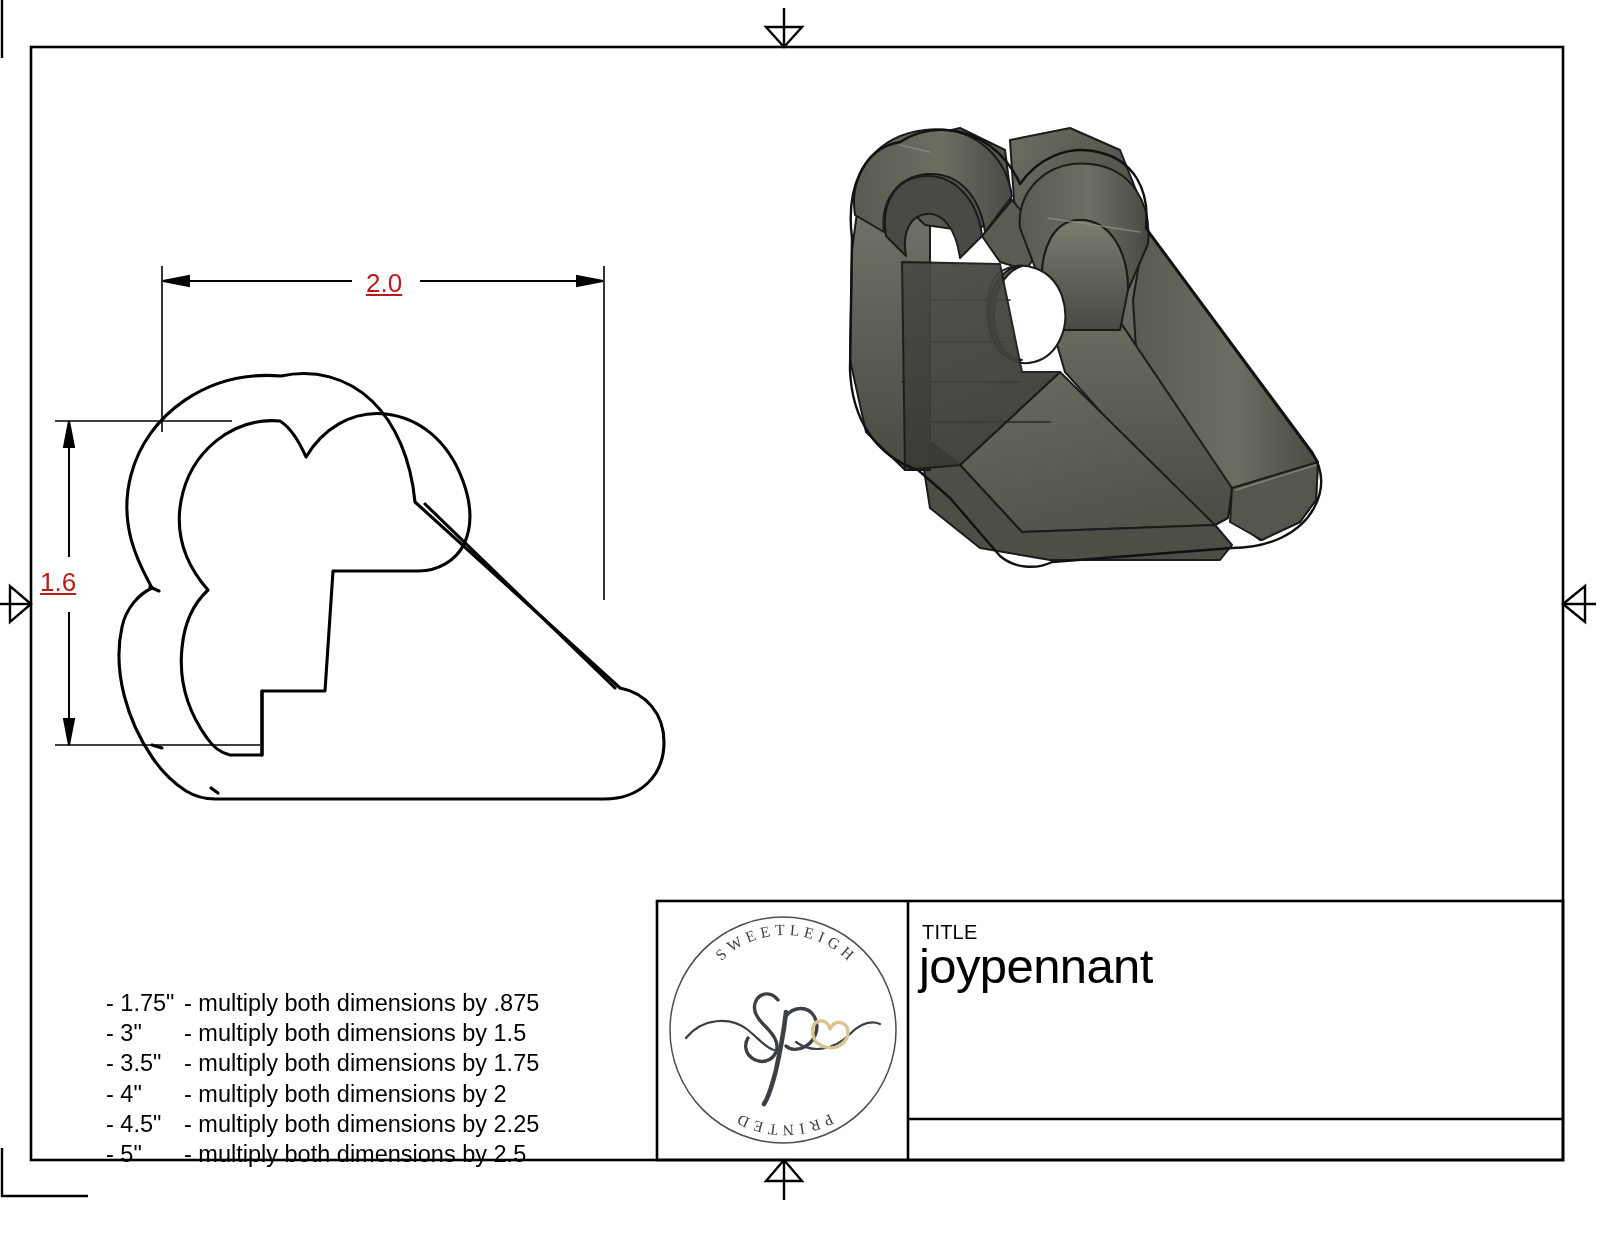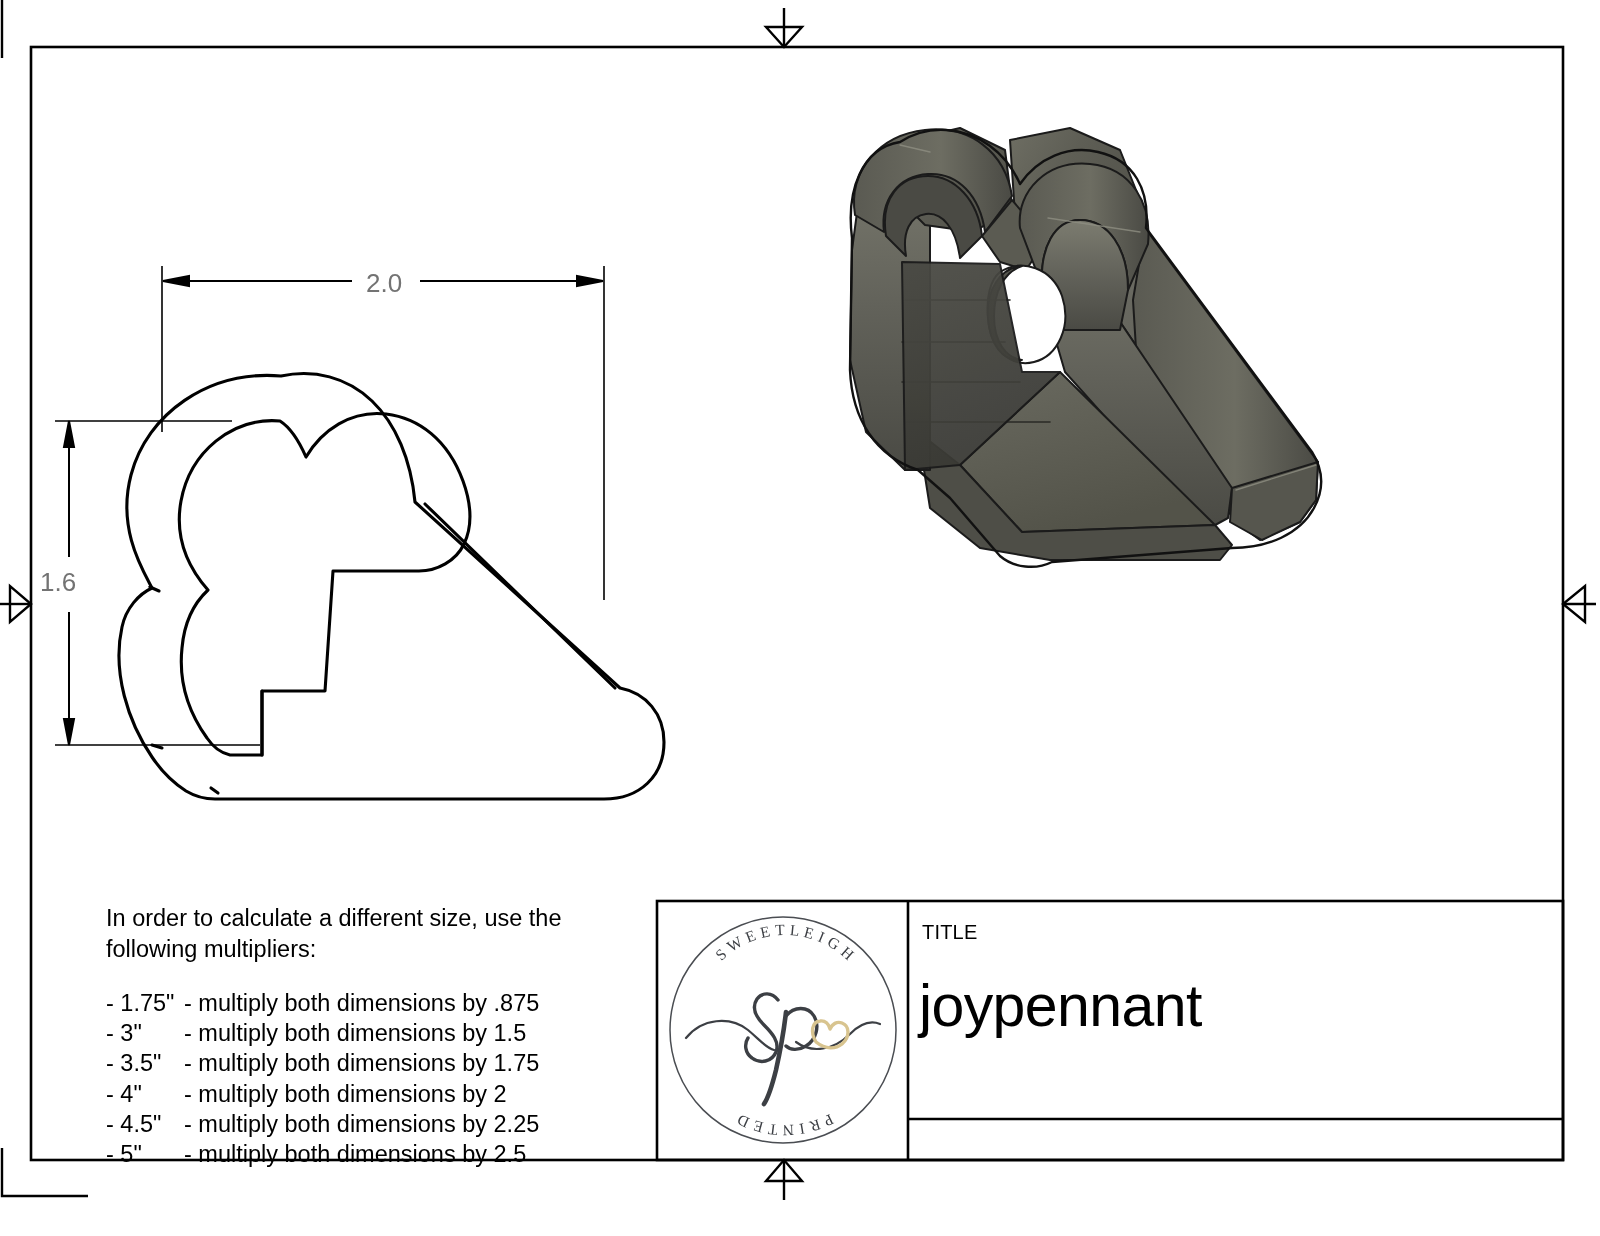--- a/index.html
+++ b/index.html
@@ -60,36 +60,37 @@
 
   #title-label {
     left: 922px;
     top: 922px;
     font-size: 20px;
     letter-spacing: 0.2px;
     text-align: center;
   }
   #title-value {
     left: 919px;
-    top: 977px;
-    font-size: 59px;
+    top: 942px;
+    font-size: 49px;
     letter-spacing: -0.6px;
   }
   #copyright {
     left: 922px;
     top: 1128px;
     font-size: 20.5px;
     letter-spacing: 0.1px;
   }
 
   .dimtext {
     position: absolute;
     font-size: 26px;
-    color: #737373;
+    color: #b91c1c;
     white-space: pre;
+    text-decoration: underline;
   }
   #dim-width-text { left: 366px; top: 268px; }
   #dim-height-text { left: 40px; top: 567px; }
 
   
 </style>
 </head>
 <body>
 
 <div id="sheet">
@@ -328,20 +329,19 @@
       </text>
       <text font-family="'Liberation Serif', serif" font-size="15.5" fill="#3c3f44" letter-spacing="0.5">
         <textPath href="#arcBottom" startOffset="50%" text-anchor="middle">P R I N T E D</textPath>
       </text>
     </g>
   </svg>
 
   <div class="dimtext" id="dim-width-text">2.0</div>
   <div class="dimtext" id="dim-height-text">1.6</div>
 
-  <div class="txt" id="notes-heading">In order to calculate a different size, use the following multipliers:</div>
 
   <div class="txt" id="notes-list"><span class="nrow"><span class="nsize">- 1.75"</span><span>- multiply both dimensions by .875</span></span><span class="nrow"><span class="nsize">- 3"</span><span>- multiply both dimensions by 1.5</span></span><span class="nrow"><span class="nsize">- 3.5"</span><span>- multiply both dimensions by 1.75</span></span><span class="nrow"><span class="nsize">- 4"</span><span>- multiply both dimensions by 2</span></span><span class="nrow"><span class="nsize">- 4.5"</span><span>- multiply both dimensions by 2.25</span></span><span class="nrow"><span class="nsize">- 5"</span><span>- multiply both dimensions by 2.5</span></span></div>
 
   <div class="txt" id="title-label">TITLE</div>
   <div class="txt" id="title-value">joypennant</div>
 
 </div>
 
 </body></html>

